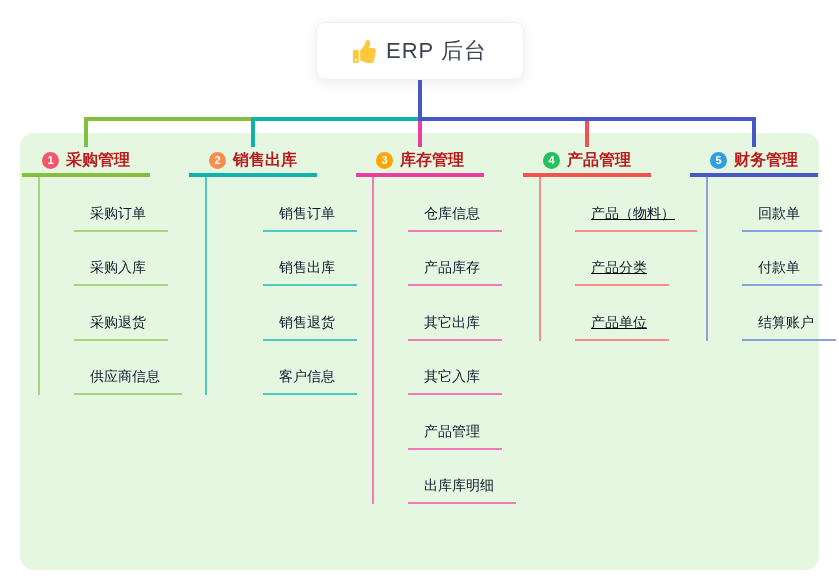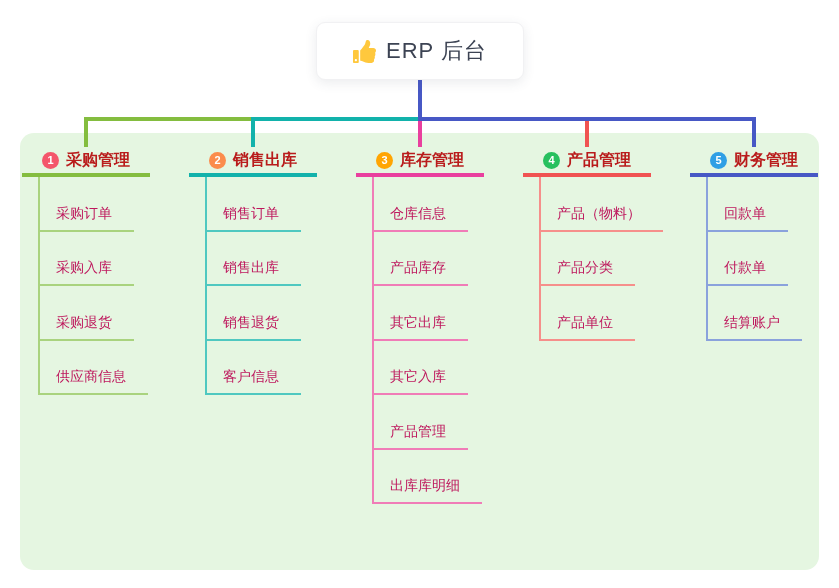--- a/index.html
+++ b/index.html
@@ -41,23 +41,24 @@
     display: flex; align-items: center; justify-content: center;
     color: #ffffff; font-size: 11px; font-weight: 700; line-height: 1;
     flex: 0 0 auto;
   }
   .branch-title { font-size: 16px; font-weight: 600; color: #b91c1c; white-space: nowrap; }
 
   .children { margin-left: 16px; border-left: 2px solid #ccc; }
   .child-row { height: 54.5px; display: flex; align-items: flex-end; }
   .child-label {
     display: inline-block; white-space: nowrap;
-    font-size: 14px; color: #be185d;
+    font-size: 14px; color: #0f172a;
     padding: 0 22px 7px 16px;
     border-bottom: 2px solid #ccc;
+    margin-left: 34px;
   }
 </style>
 </head>
 <body>
 
 <div class="stage">
 
   <div class="panel"></div>
 
   <div id="connectors">
@@ -98,21 +99,21 @@
           <div class="child-row">
             <span class="child-label" style="border-bottom-color: rgb(169, 211, 126);">供应商信息</span>
           </div>
         </div>
   </div>
       <div class="branch" style="left: 189px;">
     <div class="branch-header" style="border-bottom-color: rgb(18, 178, 171);">
       <span class="badge" style="background: rgb(251, 140, 76);">2</span>
       <span class="branch-title">销售出库</span>
     </div>
-    <div class="children" style="border-left-color: rgb(79, 200, 192);">
+    <div class="children" style="border-left-color: rgb(79, 200, 192); padding-left: 22px;">
           <div class="child-row">
             <span class="child-label" style="border-bottom-color: rgb(79, 200, 192);">销售订单</span>
           </div>
           <div class="child-row">
             <span class="child-label" style="border-bottom-color: rgb(79, 200, 192);">销售出库</span>
           </div>
           <div class="child-row">
             <span class="child-label" style="border-bottom-color: rgb(79, 200, 192);">销售退货</span>
           </div>
           <div class="child-row">
@@ -144,21 +145,21 @@
           <div class="child-row">
             <span class="child-label" style="border-bottom-color: rgb(240, 124, 183);">出库库明细</span>
           </div>
         </div>
   </div>
       <div class="branch" style="left: 523px;">
     <div class="branch-header" style="border-bottom-color: rgb(240, 83, 82);">
       <span class="badge" style="background: rgb(39, 192, 94);">4</span>
       <span class="branch-title">产品管理</span>
     </div>
-    <div class="children" style="border-left-color: rgb(246, 143, 139);">
+    <div class="children" style="border-left-color: rgb(246, 143, 139); text-decoration: underline;">
           <div class="child-row">
             <span class="child-label" style="border-bottom-color: rgb(246, 143, 139);">产品（物料）</span>
           </div>
           <div class="child-row">
             <span class="child-label" style="border-bottom-color: rgb(246, 143, 139); text-align: right;">产品分类</span>
           </div>
           <div class="child-row">
             <span class="child-label" style="border-bottom-color: rgb(246, 143, 139);">产品单位</span>
           </div>
         </div>

